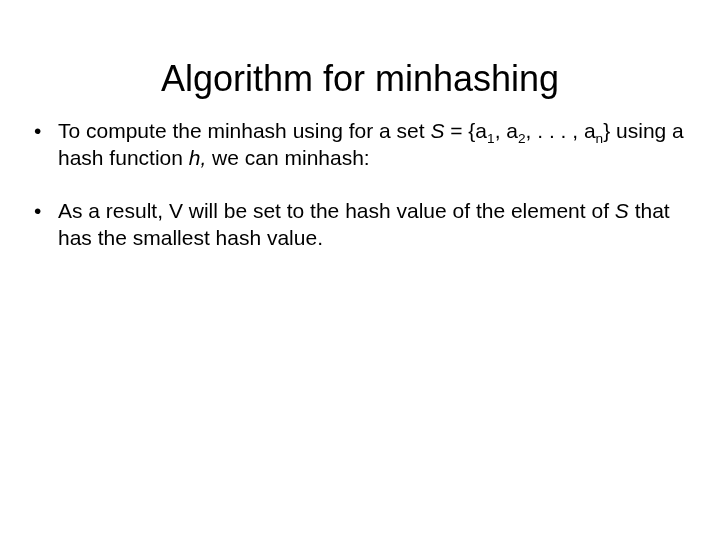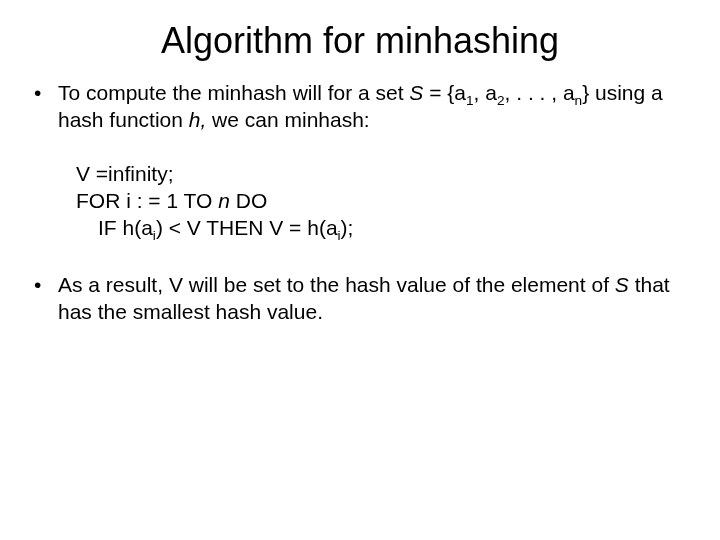--- a/index.html
+++ b/index.html
@@ -10,20 +10,21 @@
     background: #ffffff;
     font-family: Arial, Helvetica, sans-serif;
     color: #000000;
     overflow: hidden;
   }
   .slide {
     box-sizing: border-box;
     width: 720px;
     height: 456px;
     padding: 16px 28px 0 28px;
+    margin-top: 38px;
   }
   .title {
     font-size: 36px;
     text-align: center;
     margin: 4px 0 18px 0;
     font-weight: normal;
   }
   .bullet {
     display: flex;
     align-items: flex-start;
@@ -52,33 +53,24 @@
 </head>
 <body>
 
 <div class="slide">
 
   <h1 class="title">Algorithm for minhashing</h1>
 
   <div class="bullet">
     <div class="dot">•</div>
     <div class="bullet-body">
-      <span>To compute the minhash will for a set </span><span class="ital">S</span><span> = {a</span><sub>1</sub><span>, a</span><sub>2</sub><span>, . . . , a</span><sub>n</sub><span>} using a hash function </span><span class="ital">h,</span><span> we can minhash:</span>
+      <span>To compute the minhash using for a set </span><span class="ital">S</span><span> = {a</span><sub>1</sub><span>, a</span><sub>2</sub><span>, . . . , a</span><sub>n</sub><span>} using a hash function </span><span class="ital">h,</span><span> we can minhash:</span>
     </div>
   </div>
 
-  <div class="codeblock">
-    <div>V =infinity;</div>
-    <div class="codeline2">
-      <span>FOR i : = 1 TO </span><span class="ital">n</span><span> DO</span>
-    </div>
-    <div class="codeline3">
-      <span>IF h(a</span><sub>i</sub><span>) &lt; V THEN V = h(a</span><sub>i</sub><span>);</span>
-    </div>
-  </div>
 
   <div class="bullet">
     <div class="dot">•</div>
     <div class="bullet-body">
       <span>As a result, V will be set to the hash value of the element of </span><span class="ital">S</span><span> that has the smallest hash value.</span>
     </div>
   </div>
 
 </div>
 

